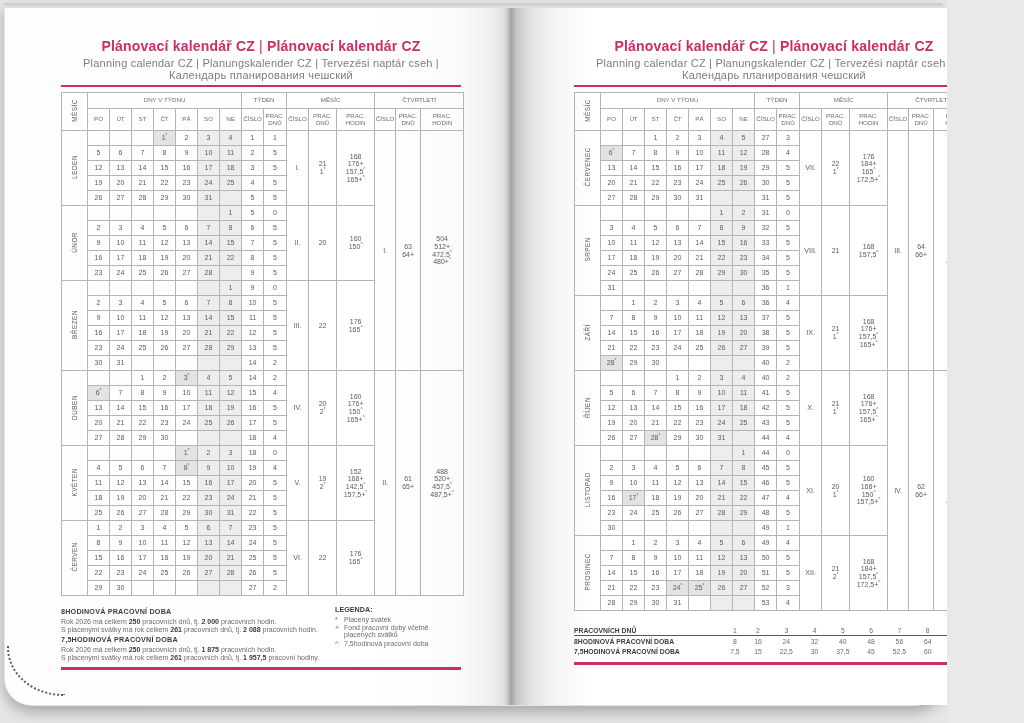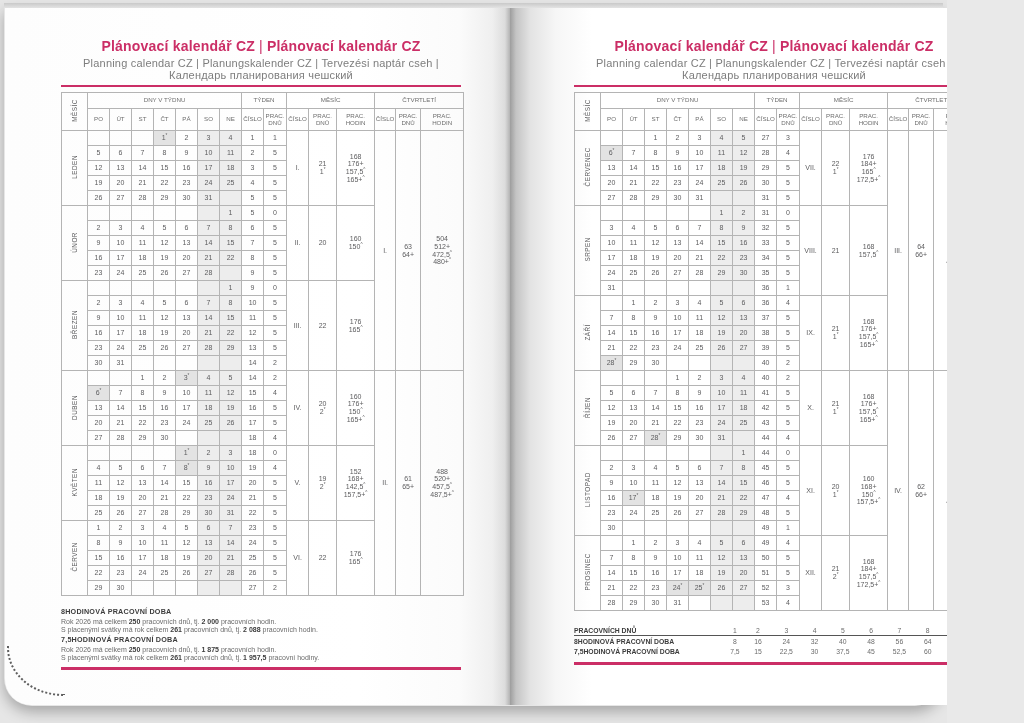--- a/index.html
+++ b/index.html
@@ -495,20 +495,37 @@
         </div>
       <div class="footer">
         <div class="foot-col">
           <div class="foot-head">8HODINOVÁ PRACOVNÍ DOBA</div>
           <div class="foot-line">Rok 2026 má celkem <b>250</b> pracovních dnů, tj. <b>2 000</b> pracovních hodin.</div>
           <div class="foot-line">S placenými svátky má rok celkem <b>261</b> pracovních dnů, tj. <b>2 088</b> pracovních hodin.</div>
           <div class="foot-head">7,5HODINOVÁ PRACOVNÍ DOBA</div>
           <div class="foot-line">Rok 2026 má celkem <b>250</b> pracovních dnů, tj. <b>1 875</b> pracovních hodin.</div>
           <div class="foot-line">S placenými svátky má rok celkem <b>261</b> pracovních dnů, tj. <b>1 957,5</b> pracovní hodiny.</div>
         </div>
+        <div class="legend">
+          <div class="legend-title">LEGENDA:</div>
+          <div id="legend-items">
+              <div class="legend-item">
+                <span class="sym">*</span>
+                <span>Placený svátek</span>
+              </div>
+              <div class="legend-item">
+                <span class="sym">+</span>
+                <span>Fond pracovní doby včetně placených svátků</span>
+              </div>
+              <div class="legend-item">
+                <span class="sym">^</span>
+                <span>7,5hodinová pracovní doba</span>
+              </div>
+            </div>
+        </div>
       </div>
       <div class="bottom-rule" style="background: rgb(203, 46, 102);"></div>
     </div>
     <div class="perf perf-left"></div>
   </div>
 
   <div class="page page-right">
     <div class="content">
       <div class="cal-title" style="color: rgb(203, 46, 102);">
         <span>Plánovací kalendář CZ</span><span class="sep">|</span><span>Plánovací kalendár CZ</span>

